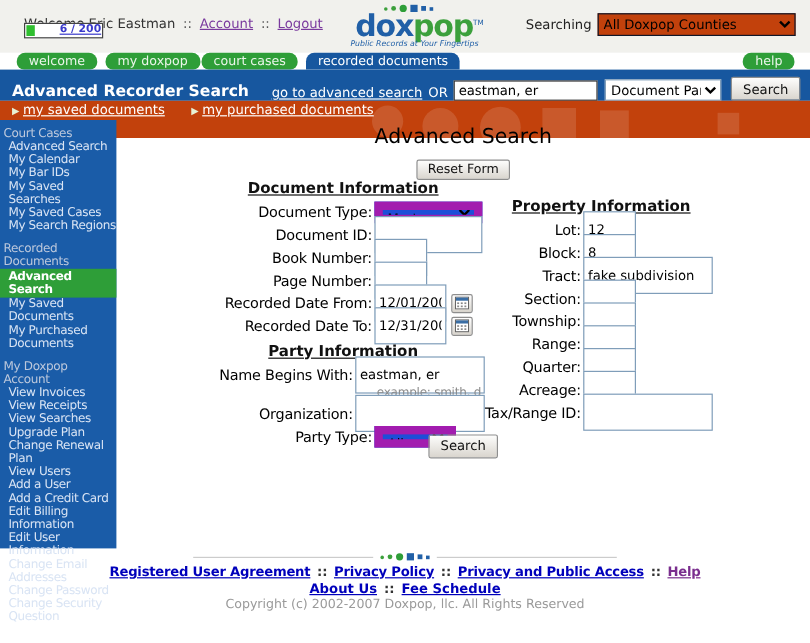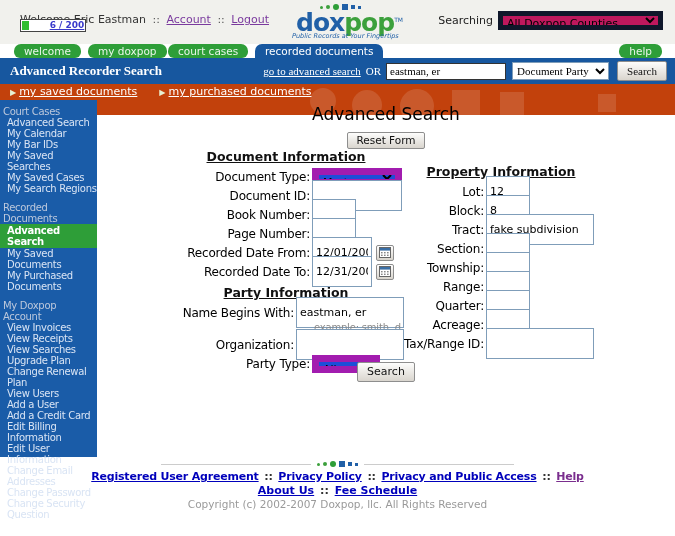--- a/index.html
+++ b/index.html
@@ -27,34 +27,34 @@
 
   #logo { position:absolute; left:296px; top:2px; width:120px; }
   #logo-dots { position:absolute; left:24px; top:2px; }
   #logo-text { position:absolute; left:0; top:5px; font-size:25px; font-weight:bold; letter-spacing:-1px; line-height:26px; }
   #logo-text .dox { color:#2160A7; }
   #logo-text .pop { color:#3CA03C; }
   #logo-text .tm { font-size:6px; font-weight:normal; color:#2160A7; vertical-align:super; letter-spacing:0; }
   #logo-tagline { position:absolute; left:-4px; top:30px; width:130px; font-size:6.5px; font-style:italic; color:#2160A7; white-space:nowrap; }
 
   #searching { position:absolute; right:12px; top:11px; display:flex; align-items:center; gap:5px; font-size:11px; color:#222; }
-  #searching select { width:165px; height:19px; font-size:11px; font-family:inherit; border:5px solid #0f172a; background:#be185d; }
+  #searching select { width:165px; height:19px; font-size:11px; font-family:inherit; border:1px solid #0f172a; background:#c2410c; }
 
   
   #tab-strip { position:absolute; left:0; top:44px; width:675px; height:14px; background:#fff; }
   .tab { position:absolute; top:0; height:14px; line-height:14px; padding:0 10px; border-radius:7px 7px 6px 6px; background:#2E9E38; color:#EAF6EA; font-size:10.5px; text-align:center; cursor:pointer; }
   .tab.active { background:#17579F; color:#fff; border-radius:7px 7px 0 0; }
   #tab-welcome { left:14px; }
   #tab-mydoxpop { left:88px; }
   #tab-courtcases { left:168px; }
   #tab-recorded { left:255px; }
   #tab-help { right:13px; left:auto; }
 
   
-  #title-bar { position:absolute; left:0; top:58px; width:675px; height:26px; background:#17579F; display:flex; align-items:center; padding:0 8px 0 10px;font-family:Liberation Serif, serif; }
+  #title-bar { position:absolute; left:0; top:58px; width:675px; height:26px; background:#17579F; display:flex; align-items:flex-end; padding:0 8px 0 10px; }
   #page-heading { font-size:13px; font-weight:bold; color:#fff; white-space:nowrap; }
   #title-bar .spacer { flex:1; }
   #goto-adv { font-size:11px; color:#fff; text-decoration:underline; white-space:nowrap; }
   #or-label { font-size:11px; color:#fff; margin:0 5px; }
   #quick-input { width:120px; height:17px; border:1px solid #333; font-size:11px; padding:1px 3px; font-family:inherit; }
   #quick-select { width:97px; height:18px; font-size:11px; margin-left:6px; border:1px solid #7F9DB9; background:#fff; font-family:inherit; }
   .btn { height:20px; padding:0 9px; font-size:11px; font-family:inherit; color:#111;
          background:linear-gradient(#FDFDFC,#D9D5CE); border:1px solid #8E8E8E; border-radius:2px; cursor:pointer; }
   #quick-search-btn { margin-left:8px; }
 

